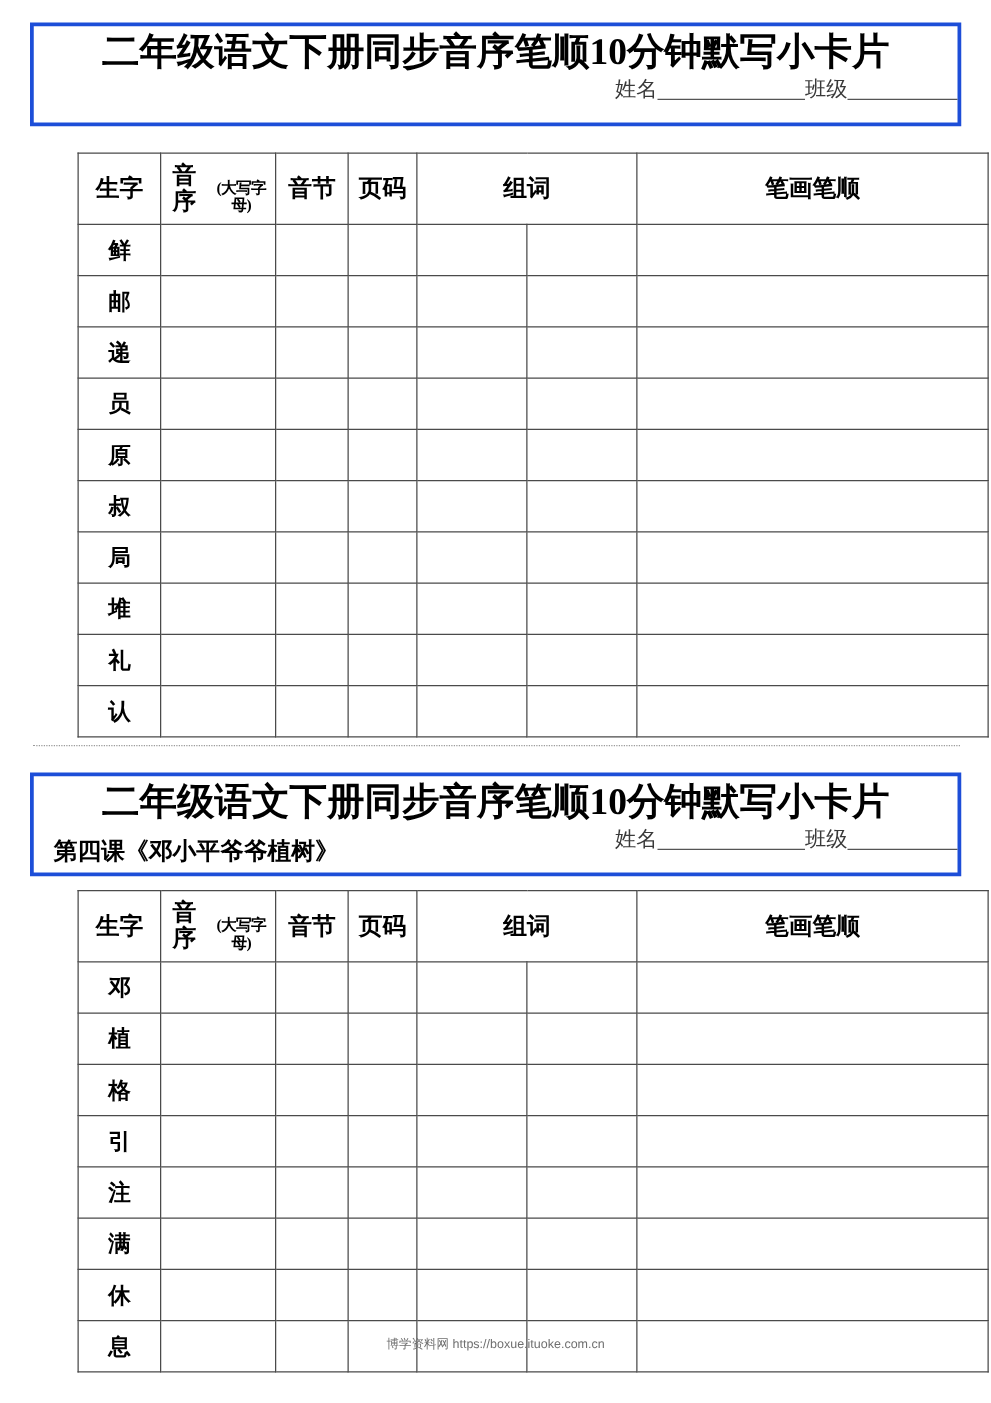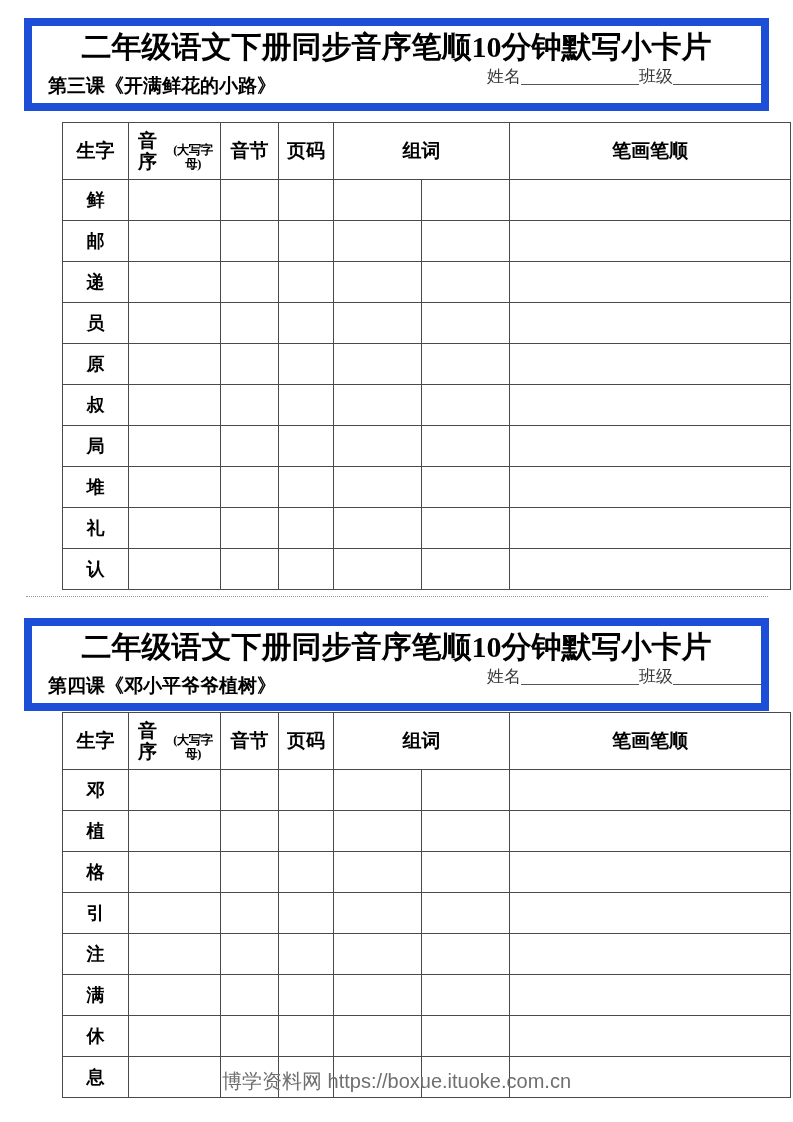--- a/index.html
+++ b/index.html
@@ -25,21 +25,21 @@
   
   .card {
     position: absolute;
     left: 24px;
     width: 745px;
   }
   .card-1 { top: 18px; }
   .card-2 { top: 618px; }
 
   .card-frame {
-    border: 8px solid #1d4ed8;
+    border: 3px solid #1d4ed8;
     box-sizing: border-box;
     padding: 0;
     background: #fff;
   }
 
   .title-bar {
     text-align: center;
     font-size: 30px;
     font-weight: bold;
     letter-spacing: 0px;
@@ -147,37 +147,36 @@
     height: 0;
   }
 
   
   .watermark {
     position: absolute;
     left: 0;
     top: 1068px;
     width: 793px;
     text-align: center;
-    font-size: 20px;
+    font-size: 10px;
     color: #6f6f6f;
     font-family: "Liberation Sans", sans-serif;
     white-space: nowrap;
     pointer-events: none;
   }
 </style>
 </head>
 <body>
 
 <div class="page">
 
   <div class="card card-1">
     <div class="card-frame">
       <div class="title-bar">二年级语文下册同步音序笔顺10分钟默写小卡片</div>
       <div class="subhead">
-        <div class="lesson-title">第三课《开满鲜花的小路》</div>
         <div class="namefield">
           <span class="lbl">姓名</span><span class="rule rule-name"></span><span class="lbl">班级</span><span class="rule rule-class"></span>
         </div>
       </div>
     </div>
   </div>
 
   <div class="sheet-wrap wrap-1">
     <table class="sheet">
       <colgroup>

